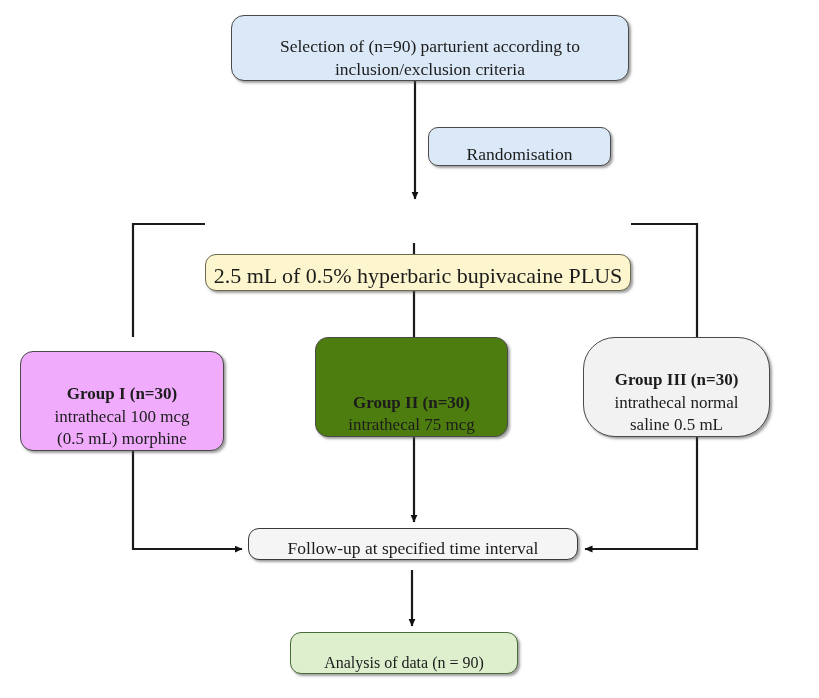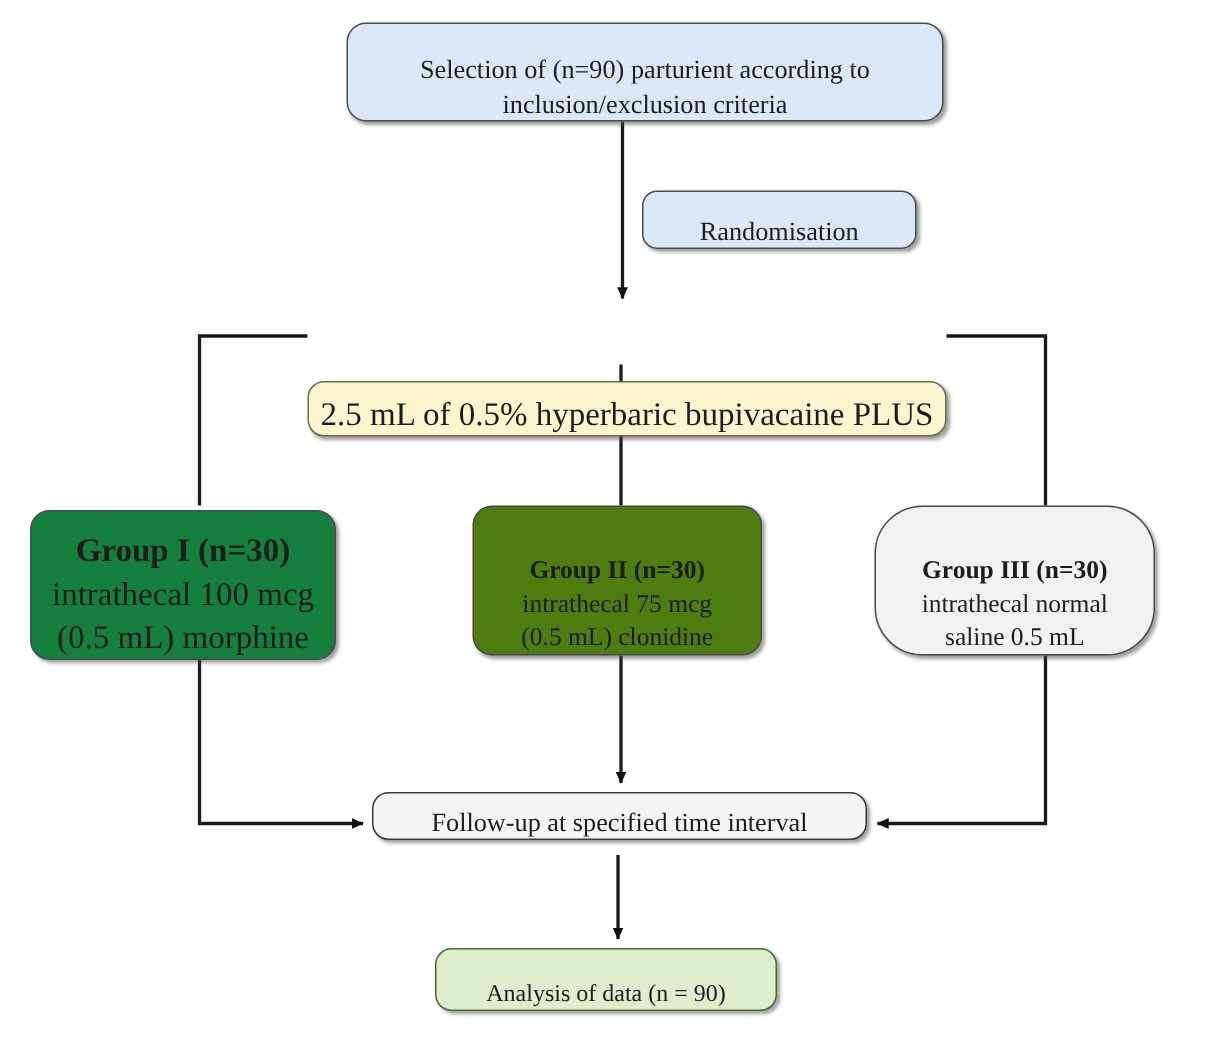--- a/index.html
+++ b/index.html
@@ -59,24 +59,24 @@
   }
   #node-bupivacaine {
     left: 205px; top: 206px; width: 426px; height: 37px;
     background: #fcf5cd;
     border-color: #6b6b4f;
     font-size: 22px;
     border-radius: 11px;
     margin-top: 48px;
   }
   #node-group1 {
-    left: 20px; top: 340px; width: 204px; height: 100px;
-    background: #15803d;
+    left: 20px; top: 351px; width: 204px; height: 100px;
+    background: #f0abfc;
     border-color: #4a4a4a;
-    font-size: 22px;
+    font-size: 17px;
   }
   #node-group2 {
     left: 315px; top: 337px; width: 193px; height: 100px;
     background: #4d7c0f;
     border-color: #4a4a4a;
     font-size: 17px;
   }
   #node-group3 {
     left: 583px; top: 337px; width: 187px; height: 100px;
     background: #f2f2f2;
@@ -147,21 +147,20 @@
 
   <div class="node" id="node-group1">
     <span class="line title">Group I (n=30)</span>
     <span class="line body">intrathecal 100 mcg</span>
     <span class="line body">(0.5 mL) morphine</span>
   </div>
 
   <div class="node" id="node-group2">
     <span class="line title">Group II (n=30)</span>
     <span class="line body">intrathecal 75 mcg</span>
-    <span class="line body">(0.5 mL) clonidine</span>
   </div>
 
   <div class="node" id="node-group3">
     <span class="line title">Group III (n=30)</span>
     <span class="line body">intrathecal normal</span>
     <span class="line body">saline 0.5 mL</span>
   </div>
 
   <div class="node" id="node-followup">
     <span class="line">Follow-up at specified time interval</span>

